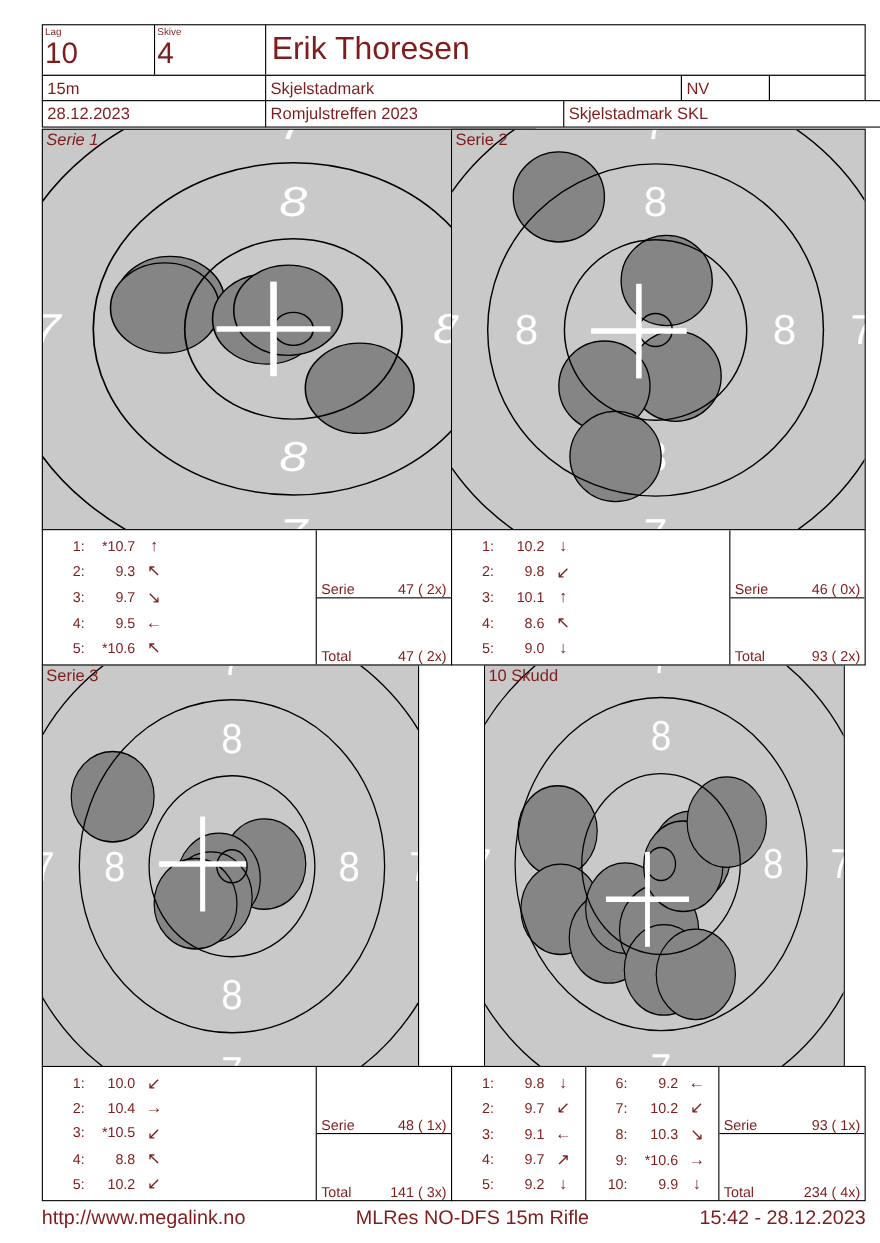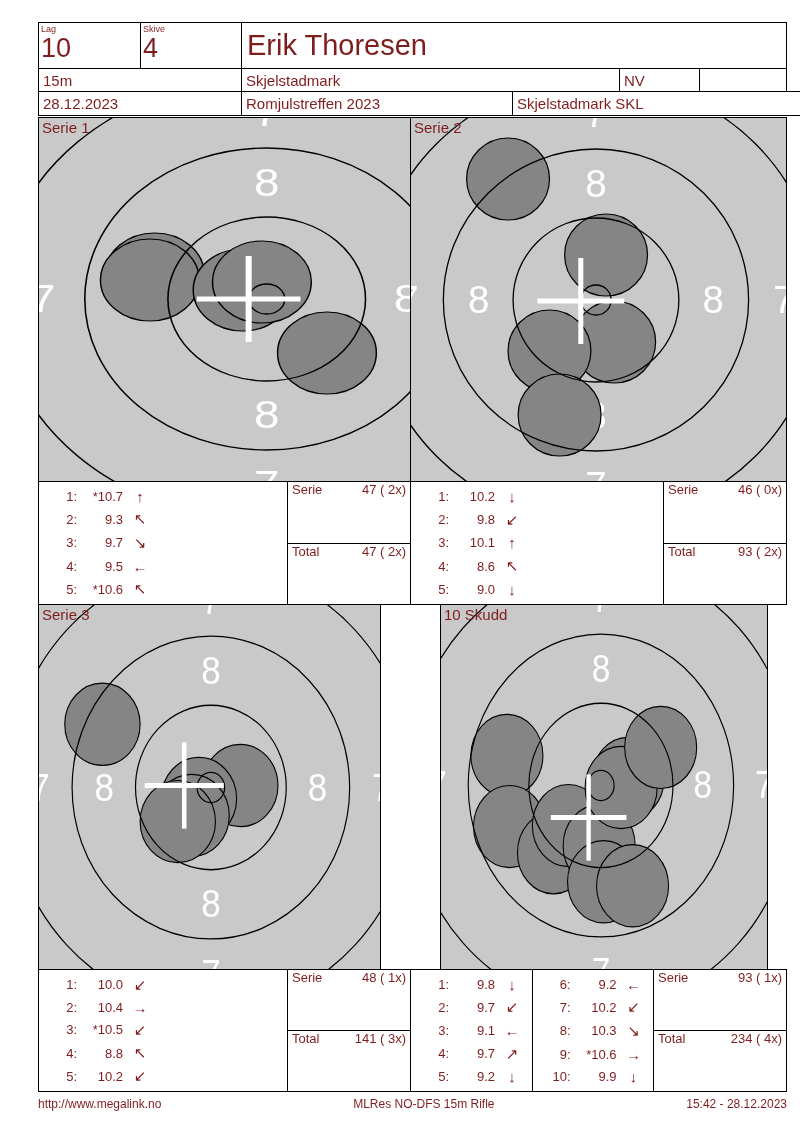--- a/index.html
+++ b/index.html
@@ -15,45 +15,45 @@
   .h-nv{left:619px;top:68px;width:81px;height:24px;}
   .h-empty{left:699px;top:68px;width:88px;height:24px;}
   .h-date{left:38px;top:91px;width:204px;height:25px;}
   .h-event{left:241px;top:91px;width:272px;height:25px;}
   .h-club{left:512px;top:91px;width:321px;height:25px;}
   .rowtxt{display:flex;align-items:center;padding-left:4px;font-size:15px;}
   .mini{font-size:9px;line-height:10px;padding:1px 0 0 2px;}
   .big{font-size:27px;line-height:28px;padding-left:2px;}
   
   .target-cell{background:#c9c9c9;padding:0;}
-  .t1{left:38px;top:117px;width:449px;height:365px;}
+  .t1{left:38px;top:117px;width:449px;height:365px;font-style:italic;}
   .t2{left:410px;top:117px;width:377px;height:365px;}
   .t3{left:38px;top:604px;width:343px;height:366px;}
   .t4{left:428px;top:604px;width:328px;height:366px;margin-left:12px;}
   .target-cell svg{position:absolute;left:0;top:0;width:100%;height:100%;display:block;}
   .panel-label{position:absolute;top:1px;left:3px;font-size:15px;z-index:2;}
   svg text{font-family:"Liberation Sans",sans-serif;}
   
   .score-block{display:flex;font-size:13px;}
   .s1{left:38px;top:481px;width:373px;height:124px;}
   .s2{left:410px;top:481px;width:377px;height:124px;}
   .s3{left:38px;top:969px;width:373px;height:123px;}
   .s4{left:410px;top:969px;width:377px;height:123px;}
   .shot-cols{flex:1;display:flex;}
   .shot-col{flex:1;display:flex;flex-direction:column;justify-content:space-around;padding:3px 0;border-right:1px solid #000;}
   .shot-row{display:flex;align-items:center;}
   .sn{width:38px;text-align:right;}
   .sv{width:46px;text-align:right;}
   .sa{width:34px;text-align:center;font-size:15px;}
   .summary{width:122px;display:flex;flex-direction:column;}
   .wide .summary{width:132px;}
-  .sum-cell{flex:1;display:flex;align-items:flex-start;justify-content:space-between;padding:0 4px;}
+  .sum-cell{flex:1;display:flex;align-items:flex-end;justify-content:space-between;padding:0 4px;}
   .sum-cell.first{border-bottom:1px solid #000;}
   
-  .footer{position:absolute;left:38px;top:1097px;width:749px;display:flex;justify-content:space-between;font-size:12px;}
+  .footer{position:absolute;left:38px;top:1097px;width:749px;display:flex;justify-content:space-between;font-size:18px;}
 </style>
 </head>
 <body>
 
 <div class="page">
 
   <div class="cell h-lag">
     <div class="mini">Lag</div>
     <div class="big">10</div>
   </div>

